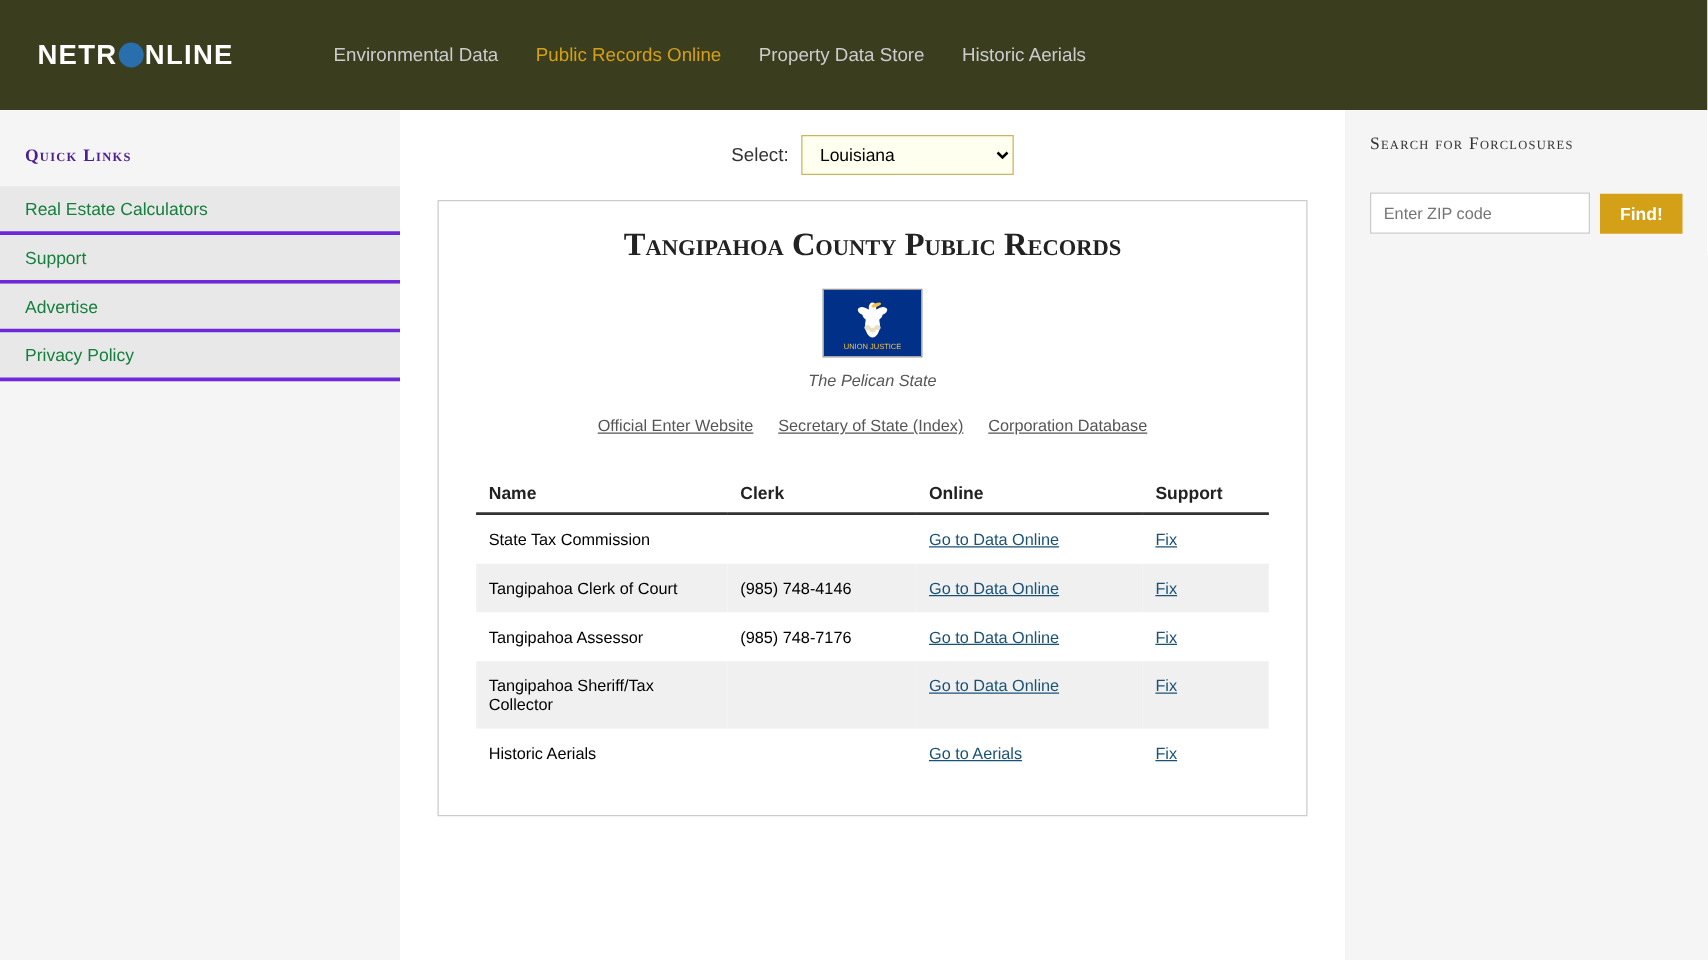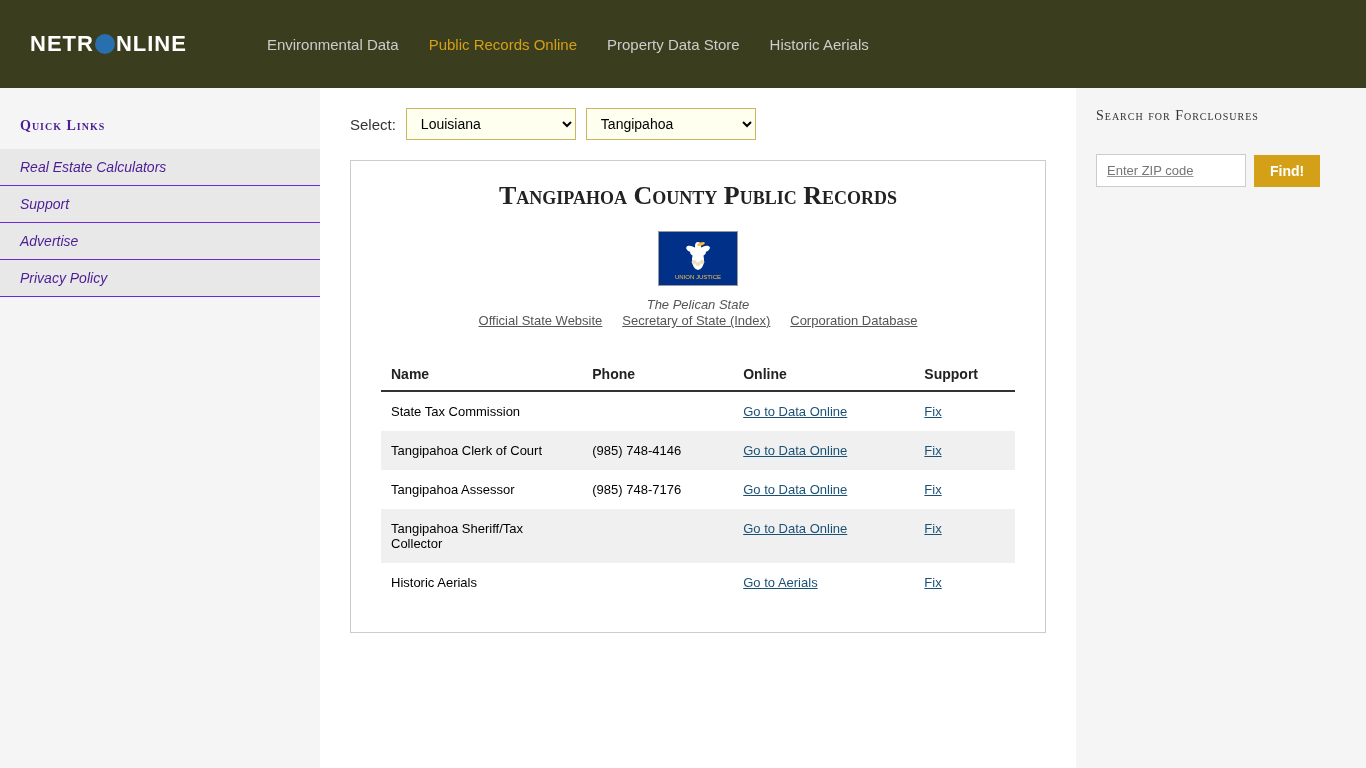--- a/index.html
+++ b/index.html
@@ -68,41 +68,40 @@
       font-variant: small-caps;
       color: #4c1d95;
       padding: 10px 20px 15px 20px;
       font-weight: bold;
       letter-spacing: 1px;
     }
     .sidebar-link {
       display: block;
       padding: 10px 20px;
       background: #e8e8e8;
-      border-bottom: 1px solid #6d28d9;
-      color: #4c1d95;
+      border-bottom: 3px solid #6d28d9;
+      color: #15803d;
       text-decoration: none;
       font-size: 14px;
       cursor: pointer;
-      font-style: italic;
     }
 
     
     #main {
       flex: 1;
       padding: 20px 30px;
     }
 
     
     #select-row {
       display: flex;
       align-items: center;
       gap: 10px;
       margin-bottom: 20px;
-      justify-content: flex-start;
+      justify-content: center;
     }
     #select-row label {
       font-size: 15px;
       color: #333;
     }
     #select-row select {
       background: #fffff0;
       border: 1px solid #c8b560;
       padding: 6px 10px;
       font-size: 14px;
@@ -146,20 +145,21 @@
       align-items: center;
       justify-content: center;
       color: #fff;
       font-size: 22px;
     }
     #state-nickname {
       text-align: center;
       font-style: italic;
       font-size: 13px;
       color: #555;
+      margin-bottom: 20px;
     }
 
     #state-links {
       text-align: center;
       margin-bottom: 30px;
     }
     .state-link {
       color: #555;
       text-decoration: underline;
       font-size: 13px;
@@ -222,23 +222,22 @@
     }
     #foreclosure-form {
       display: flex;
       gap: 8px;
       align-items: center;
     }
     #zip-input {
       border: 1px solid #ccc;
       padding: 8px 10px;
       font-size: 13px;
-      width: 150px;
+      width: 176px;
       color: #999;
-      text-decoration: underline;
     }
     #find-button {
       background: #d4a017;
       color: #fff;
       border: none;
       padding: 8px 16px;
       font-size: 14px;
       font-weight: bold;
       cursor: pointer;
     }
@@ -270,25 +269,20 @@
 
   <main id="main">
 
     <div id="select-row">
       <label>Select:</label>
       <select>
         <option>Louisiana</option>
         <option>Alabama</option>
         <option>Alaska</option>
       </select>
-      <select>
-        <option>Tangipahoa</option>
-        <option>Orleans</option>
-        <option>Jefferson</option>
-      </select>
     </div>
 
     <div id="county-content">
 
       <h1 id="county-title">Tangipahoa County Public Records</h1>
 
       <div id="flag-container">
         <div id="state-flag">
           <div class="flag-blue">
 
@@ -308,30 +302,30 @@
 
               <text x="39" y="47" text-anchor="middle" fill="#f8c040" font-size="6" font-family="Arial">UNION JUSTICE</text>
             </svg>
           </div>
         </div>
       </div>
 
       <p id="state-nickname">The Pelican State</p>
 
       <div id="state-links">
-        <a class="state-link">Official State Website</a>
+        <a class="state-link">Official Enter Website</a>
         <a class="state-link">Secretary of State (Index)</a>
         <a class="state-link">Corporation Database</a>
       </div>
 
       <table id="records-table">
         <thead>
           <tr>
             <th class="col-name">Name</th>
-            <th class="col-phone">Phone</th>
+            <th class="col-phone">Clerk</th>
             <th class="col-online">Online</th>
             <th class="col-report">Support</th>
           </tr>
         </thead>
         <tbody id="table-body">
 
         <tr>
               <td class="col-name">State Tax Commission</td>
               <td class="col-phone"></td>
               <td class="col-online"><a class="table-link" href="#">Go to Data Online</a></td>

